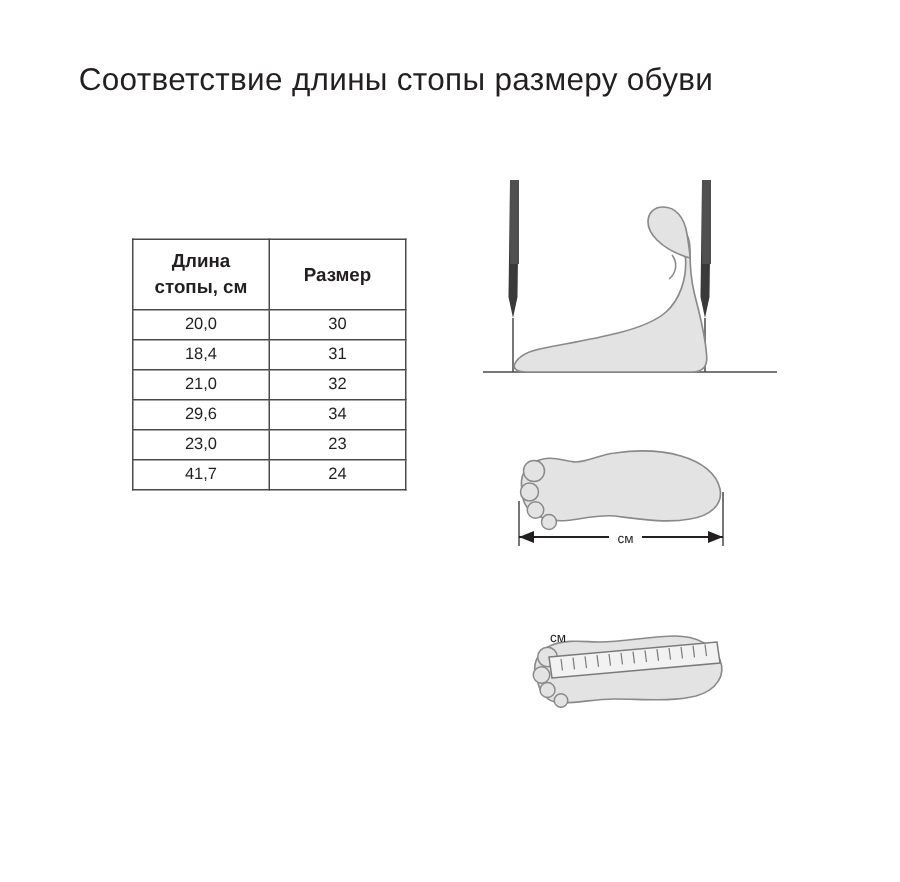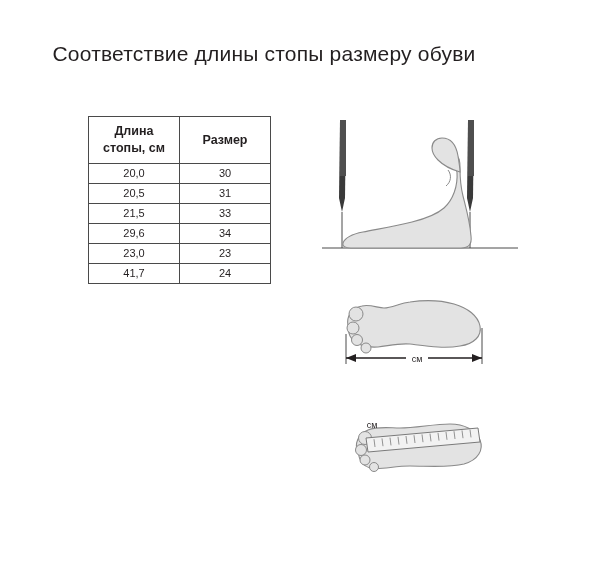--- a/index.html
+++ b/index.html
@@ -31,20 +31,21 @@
   
   #size-table-wrap {
     position: absolute;
     left: 88px;
     top: 116px;
   }
   table.size-table {
     border-collapse: collapse;
     font-size: 12.5px;
     color: #231f20;
+    margin-top: 43px;
   }
   table.size-table th,
   table.size-table td {
     border: 1px solid #4a4a4a;
     text-align: center;
     padding: 0;
   }
   table.size-table th {
     font-weight: bold;
     font-size: 12.5px;
@@ -86,26 +87,26 @@
         </th>
         <th class="col-size">Размер</th>
       </tr>
     </thead>
     <tbody>
       <tr>
         <td>20,0</td>
         <td>30</td>
       </tr>
       <tr>
-        <td>20,5</td>
+        <td>18,4</td>
         <td>31</td>
       </tr>
       <tr>
-        <td>21,5</td>
-        <td>33</td>
+        <td>21,0</td>
+        <td>32</td>
       </tr>
       <tr>
         <td>29,6</td>
         <td>34</td>
       </tr>
       <tr>
         <td>23,0</td>
         <td>23</td>
       </tr>
       <tr>

